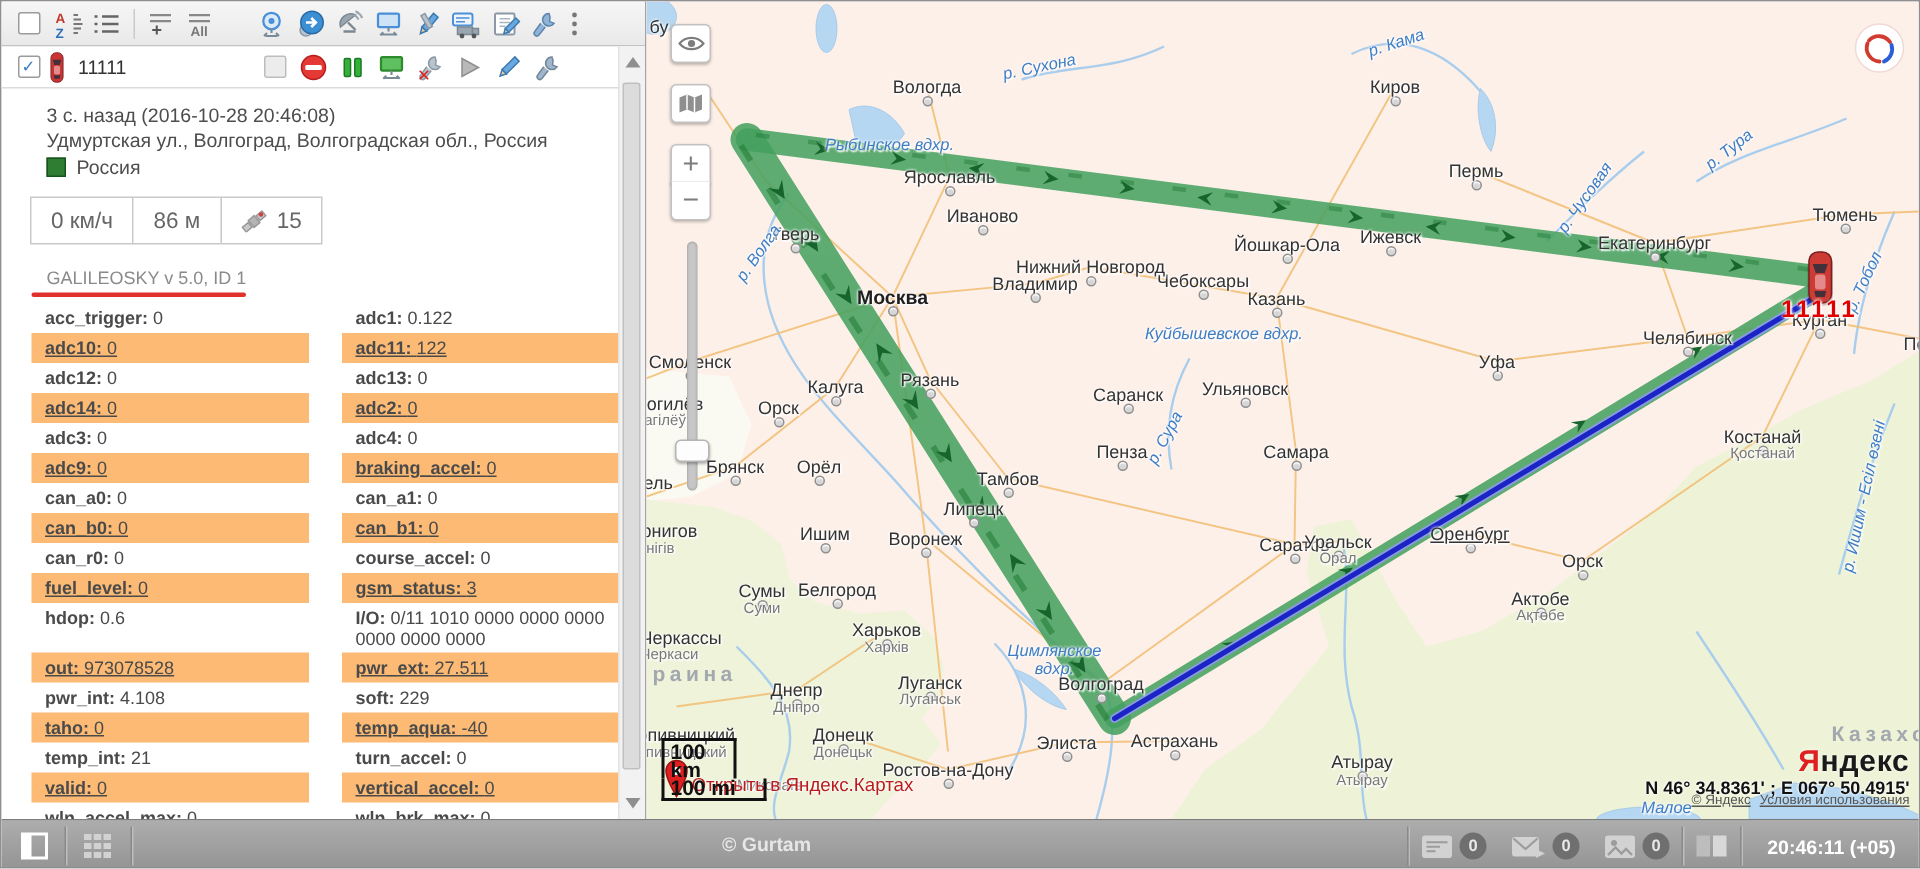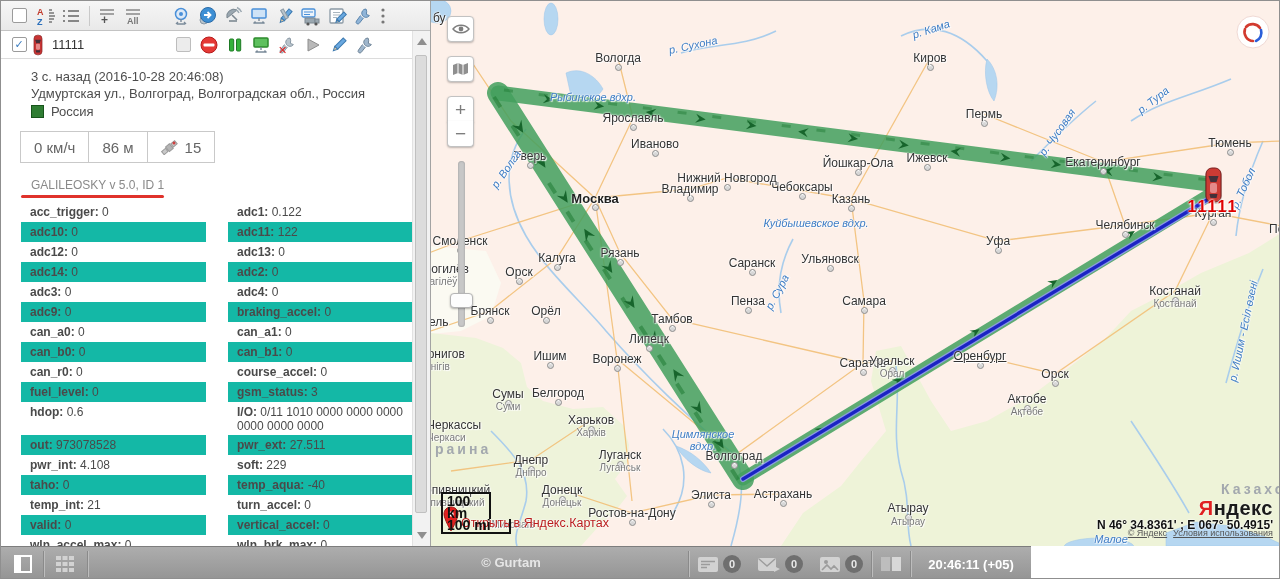--- a/index.html
+++ b/index.html
@@ -27,21 +27,21 @@
   .geo-line{display:flex;align-items:center;margin:3px 0 0 30px;font-size:13px;color:#4d4d4d;}
   .geo-sq{width:11px;height:11px;background:#2f7d33;border:1px solid #17541b;margin-right:7px;}
   .stats{display:flex;margin:12px 0 0 20px;}
   .stat{border:1px solid #c9c9c9;background:#fff;height:32px;padding:0 13px;font-size:15px;color:#666;
         margin-left:-1px;display:flex;align-items:center;gap:7px;box-sizing:border-box;}
   .dev{margin:15px 0 0 30px;font-size:12px;color:#8a8a8a;}
   .dev-underline{margin:3px 0 4px 20px;width:143px;height:3px;background:#e0322b;border-radius:2px;}
   .ptable{font-size:12px;color:#4a4a4a;}
   .prow{display:flex;gap:22px;margin-left:20px;}
   .pcell{width:192px;min-height:20px;padding:3px 4px 2px 9px;box-sizing:border-box;line-height:14px;}
-  .prow.even .pcell{background:#14b8a6;}
+  .prow.even .pcell{background:#fdba74;text-decoration:underline;}
   .plabel{font-weight:bold;}
 
   .panel-scroll{position:absolute;right:0;top:30px;width:18px;bottom:0;background:#f2f2f2;border-left:1px solid #e2e2e2;box-sizing:border-box;}
   .sarr{position:absolute;left:4px;width:0;height:0;border-left:5px solid transparent;border-right:5px solid transparent;}
   .sarr.up{top:7px;border-bottom:7px solid #8f8f8f;}
   .sarr.down{bottom:7px;border-top:7px solid #8f8f8f;}
   .sthumb{position:absolute;left:2px;top:24px;width:12px;height:458px;background:#dcdcdc;border:1px solid #c0c0c0;border-radius:2px;box-sizing:border-box;}
 
   
   .map{position:absolute;left:430px;top:0;width:850px;height:545px;overflow:hidden;background:#fdf0e9;}
@@ -77,21 +77,21 @@
 
   .map-attrib{position:absolute;right:8px;bottom:8px;text-align:right;z-index:7;}
   .ylogo{font-size:20px;font-weight:bold;letter-spacing:.5px;cursor:pointer;text-shadow:0 0 2px #fff;}
   .ylogo .ya{color:#e02020;} .ylogo .rest{color:#1a1a1a;}
   .coords{font-size:12px;font-weight:bold;color:#111;text-shadow:0 0 2px #fff,0 0 2px #fff;margin-top:-2px;}
   .terms{font-size:9px;color:#555;margin-top:-4px;}
   .terms span{text-decoration:underline;margin-left:6px;cursor:pointer;}
   .wialon-logo{position:absolute;right:10px;top:13px;width:36px;height:36px;z-index:8;cursor:pointer;}
 
   
-  .bottom-bar{position:absolute;left:0;top:545px;width:1030px;height:34px;background:linear-gradient(#adadad,#949494);
+  .bottom-bar{position:absolute;left:0;top:545px;width:1280px;height:34px;background:linear-gradient(#adadad,#949494);
               border-top:1px solid #7d7d7d;box-sizing:border-box;}
   .bsep{position:absolute;top:4px;width:1px;height:26px;background:#8a8a8a;box-shadow:1px 0 0 #bdbdbd;}
   .bbtn{position:absolute;top:5px;display:flex;align-items:center;justify-content:center;width:28px;height:24px;cursor:pointer;}
   .copyright{position:absolute;left:445px;top:8px;width:130px;text-align:center;color:#e6e6e6;font-size:13px;font-weight:bold;}
   .badge{display:inline-flex;align-items:center;justify-content:center;width:18px;height:18px;border-radius:50%;
          background:#6f6f6f;color:#e8e8e8;font-size:11px;font-weight:bold;margin-left:4px;}
   .status-group{position:absolute;right:0;top:0;height:34px;display:flex;align-items:center;}
   .sitem{display:flex;align-items:center;margin:0 8px;cursor:pointer;}
   .btime{color:#fff;font-size:13px;font-weight:bold;width:120px;text-align:center;}
 </style>

